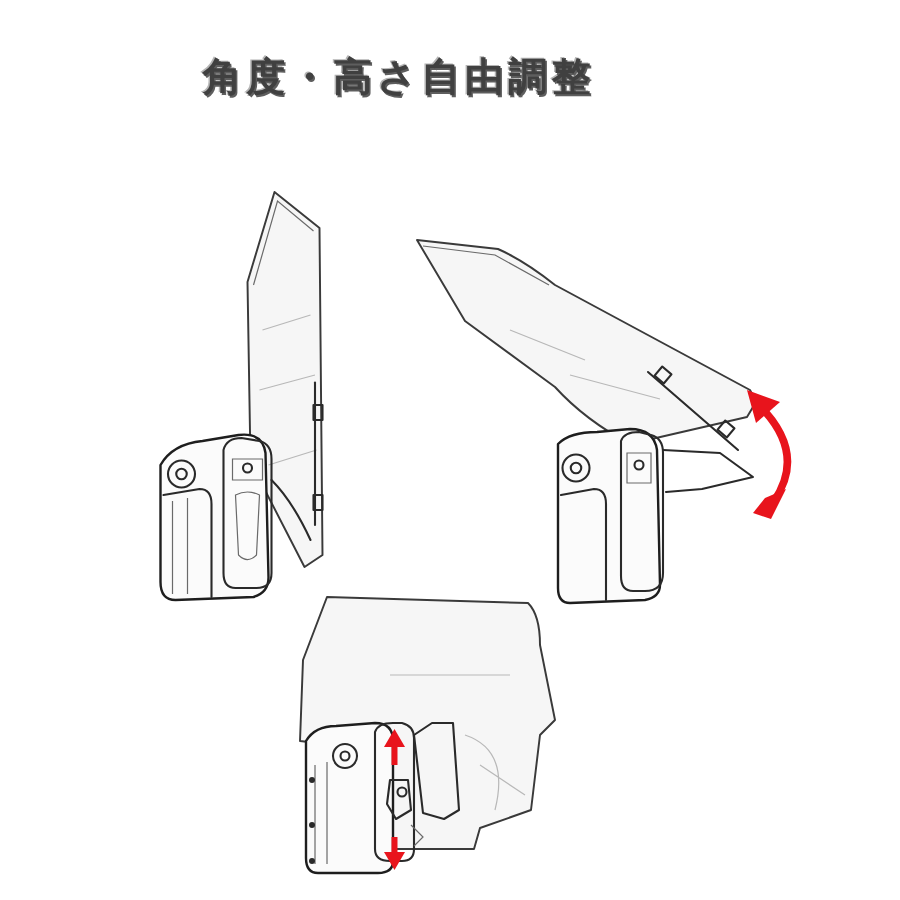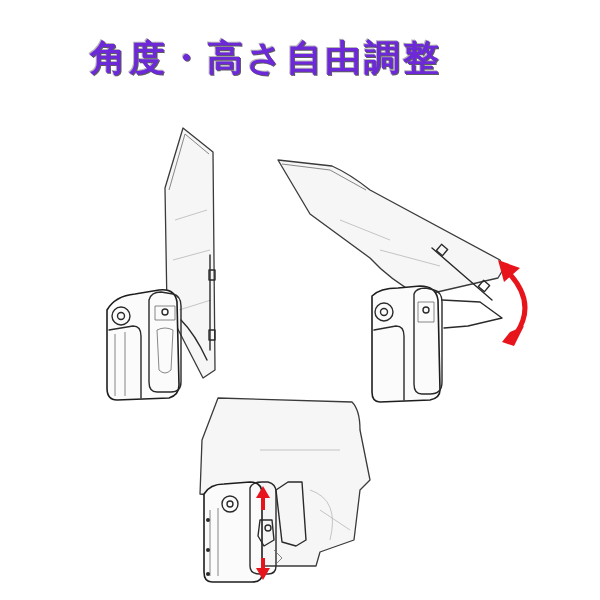--- a/index.html
+++ b/index.html
@@ -1,20 +1,20 @@
 <!DOCTYPE html>
 <html><head>
   <meta charset="utf-8">
   <style>
     html, body { margin: 0; padding: 0; background: #ffffff; }
     body { width: 600px; height: 600px; position: relative; overflow: hidden; }
     .title {
       position: absolute; left: 0; top: 34px; width: 532px; text-align: center;
-      font-family: "DejaVu Sans", sans-serif; font-weight: bold; font-size: 36px;
-      letter-spacing: 3px; color: #6d28d9;
+      font-family: "DejaVu Sans", sans-serif; font-weight: bold; font-size: 26px;
+      letter-spacing: 3px; color: #404040;
       text-shadow: 1px 1px 0 #5e5e5e, -1px -1px 0 #b5b5b5;
     }
     .fig { position: absolute; }
     svg { display: block; overflow: visible; }
     .ln { fill: none; stroke: #2a2a2a; stroke-width: 1.4; stroke-linejoin: round; stroke-linecap: round; }
     .ln-thin { fill: none; stroke: #6a6a6a; stroke-width: 0.8; }
     .ln-faint { fill: none; stroke: #b8b8b8; stroke-width: 0.8; }
     .panel { fill: #f6f6f6; stroke: #3a3a3a; stroke-width: 1.3; stroke-linejoin: round; }
     .body { fill: #fbfbfb; stroke: #1e1e1e; stroke-width: 1.6; stroke-linejoin: round; }
     .dark { fill: #2a2a2a; }

